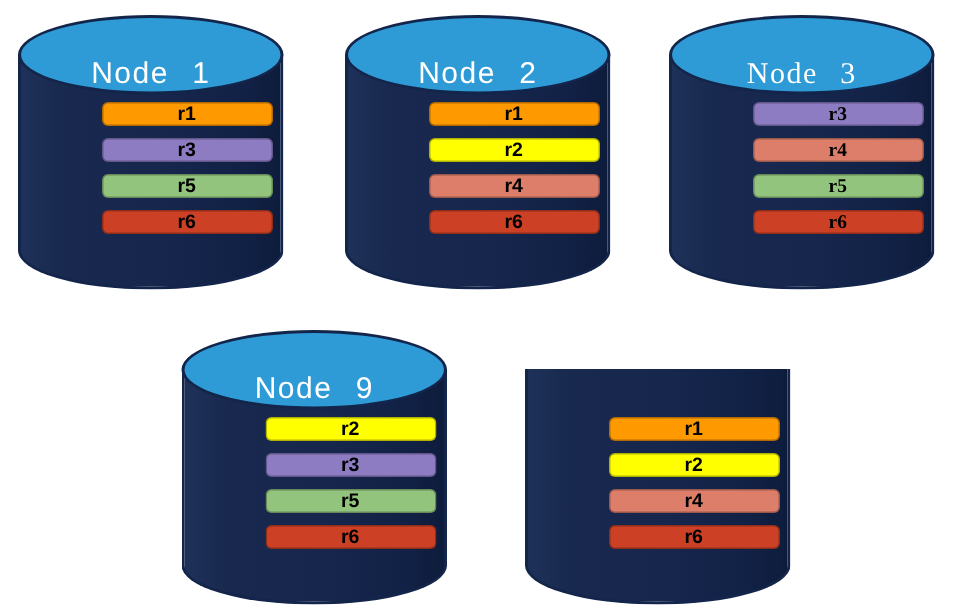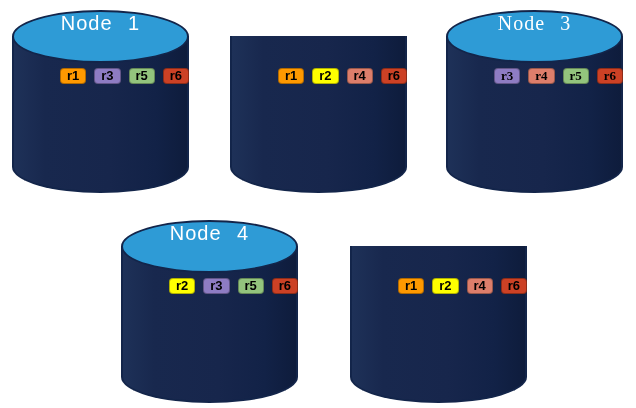--- a/index.html
+++ b/index.html
@@ -40,37 +40,38 @@
   }
   .cyl-top {
     position: absolute;
     left: 0; right: 0; top: 0;
     height: 53px;
     box-sizing: border-box;
     background: #2e9bd6;
     border: 2px solid #13254a;
     border-radius: 50%;
     display: flex;
-    align-items: flex-start;
+    align-items: flex-end;
     justify-content: center;
     z-index: 2;
   }
   .node-label {
     color: #ffffff;
     font-size: 20px;
     font-weight: 400;
     letter-spacing: 1px;
     word-spacing: 9px;
     white-space: nowrap;
   }
   .bars {
     position: absolute;
     left: 0; right: 0;
     top: 58px;
     display: flex;
+    flex-direction: column;
     align-items: center;
     gap: 8px;
     z-index: 3;
     padding-left: 48px;
   }
   .replica-bar {
     width: 114px;
     height: 16px;
     box-sizing: border-box;
     border: 1px solid rgba(0,0,0,0.30);
@@ -95,20 +96,23 @@
     <div class="bars">
       <div class="replica-bar" style="background-color: rgb(255, 153, 0);">r1</div>
       <div class="replica-bar" style="background-color: rgb(142, 124, 195);">r3</div>
       <div class="replica-bar" style="background-color: rgb(147, 196, 125);">r5</div>
       <div class="replica-bar" style="background-color: rgb(204, 65, 37);">r6</div>
     </div>
   </div>
 
   <div class="node node-pos-2">
     <div class="cyl-body"></div>
+    <div class="cyl-top">
+      <span class="node-label">Node 2</span>
+    </div>
     <div class="bars">
       <div class="replica-bar" style="background-color: rgb(255, 153, 0);">r1</div>
       <div class="replica-bar" style="background-color: rgb(255, 255, 0);">r2</div>
       <div class="replica-bar" style="background-color: rgb(221, 126, 107);">r4</div>
       <div class="replica-bar" style="background-color: rgb(204, 65, 37);">r6</div>
     </div>
   </div>
 
   <div class="node node-pos-3">
     <div class="cyl-body"></div>
@@ -119,21 +123,21 @@
       <div class="replica-bar" style="background-color: rgb(142, 124, 195);">r3</div>
       <div class="replica-bar" style="background-color: rgb(221, 126, 107);">r4</div>
       <div class="replica-bar" style="background-color: rgb(147, 196, 125);">r5</div>
       <div class="replica-bar" style="background-color: rgb(204, 65, 37);">r6</div>
     </div>
   </div>
 
   <div class="node node-pos-4">
     <div class="cyl-body"></div>
     <div class="cyl-top">
-      <span class="node-label">Node 4</span>
+      <span class="node-label">Node 9</span>
     </div>
     <div class="bars">
       <div class="replica-bar" style="background-color: rgb(255, 255, 0);">r2</div>
       <div class="replica-bar" style="background-color: rgb(142, 124, 195);">r3</div>
       <div class="replica-bar" style="background-color: rgb(147, 196, 125);">r5</div>
       <div class="replica-bar" style="background-color: rgb(204, 65, 37);">r6</div>
     </div>
   </div>
 
   <div class="node node-pos-5">

